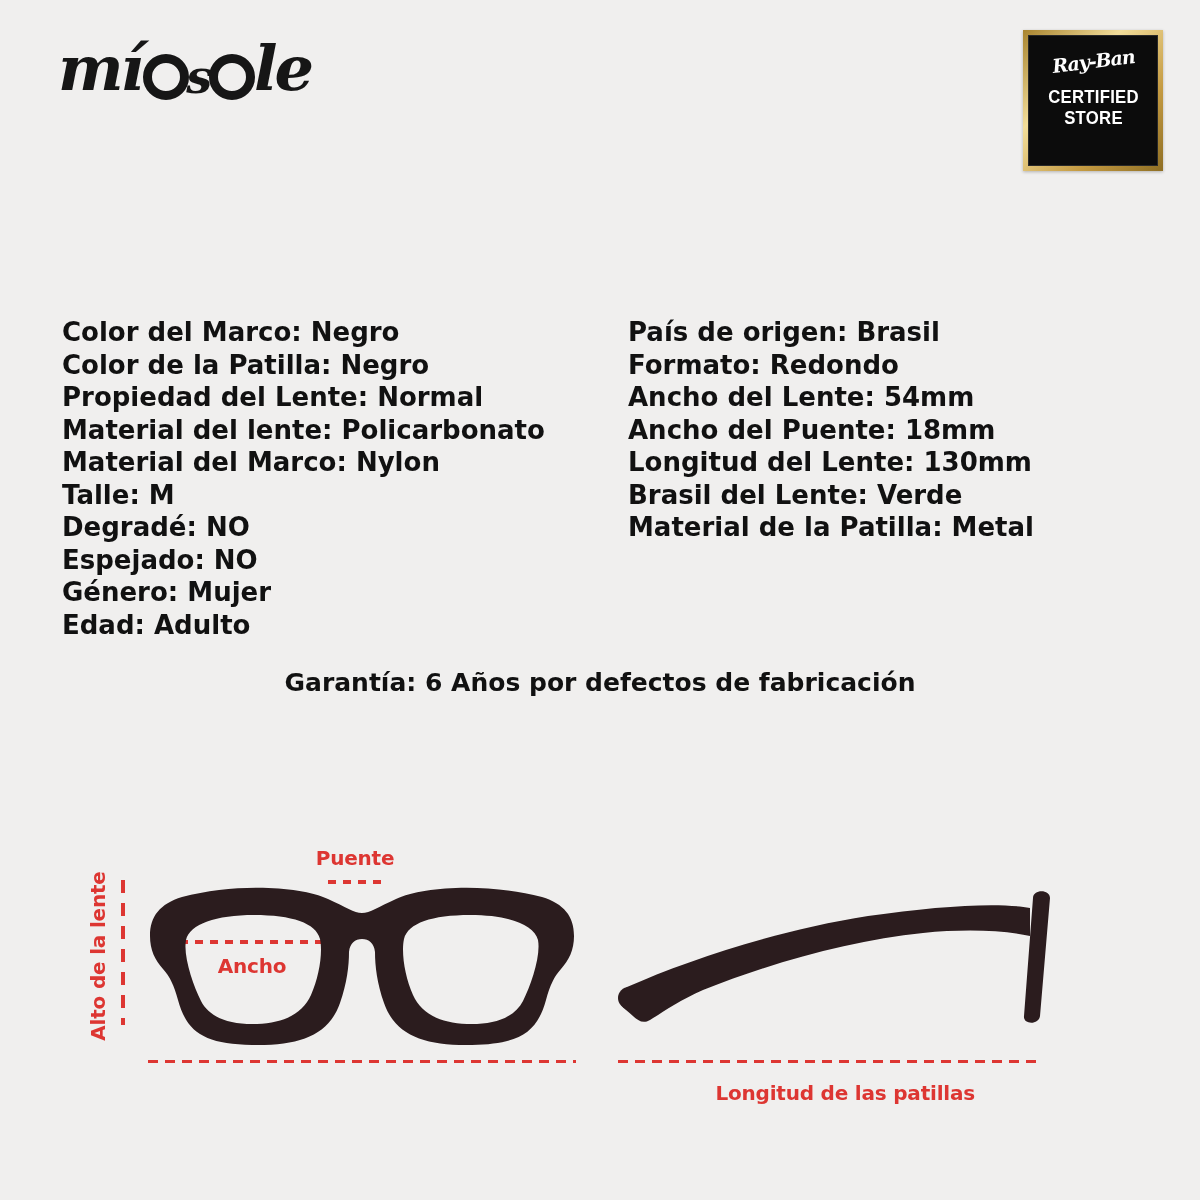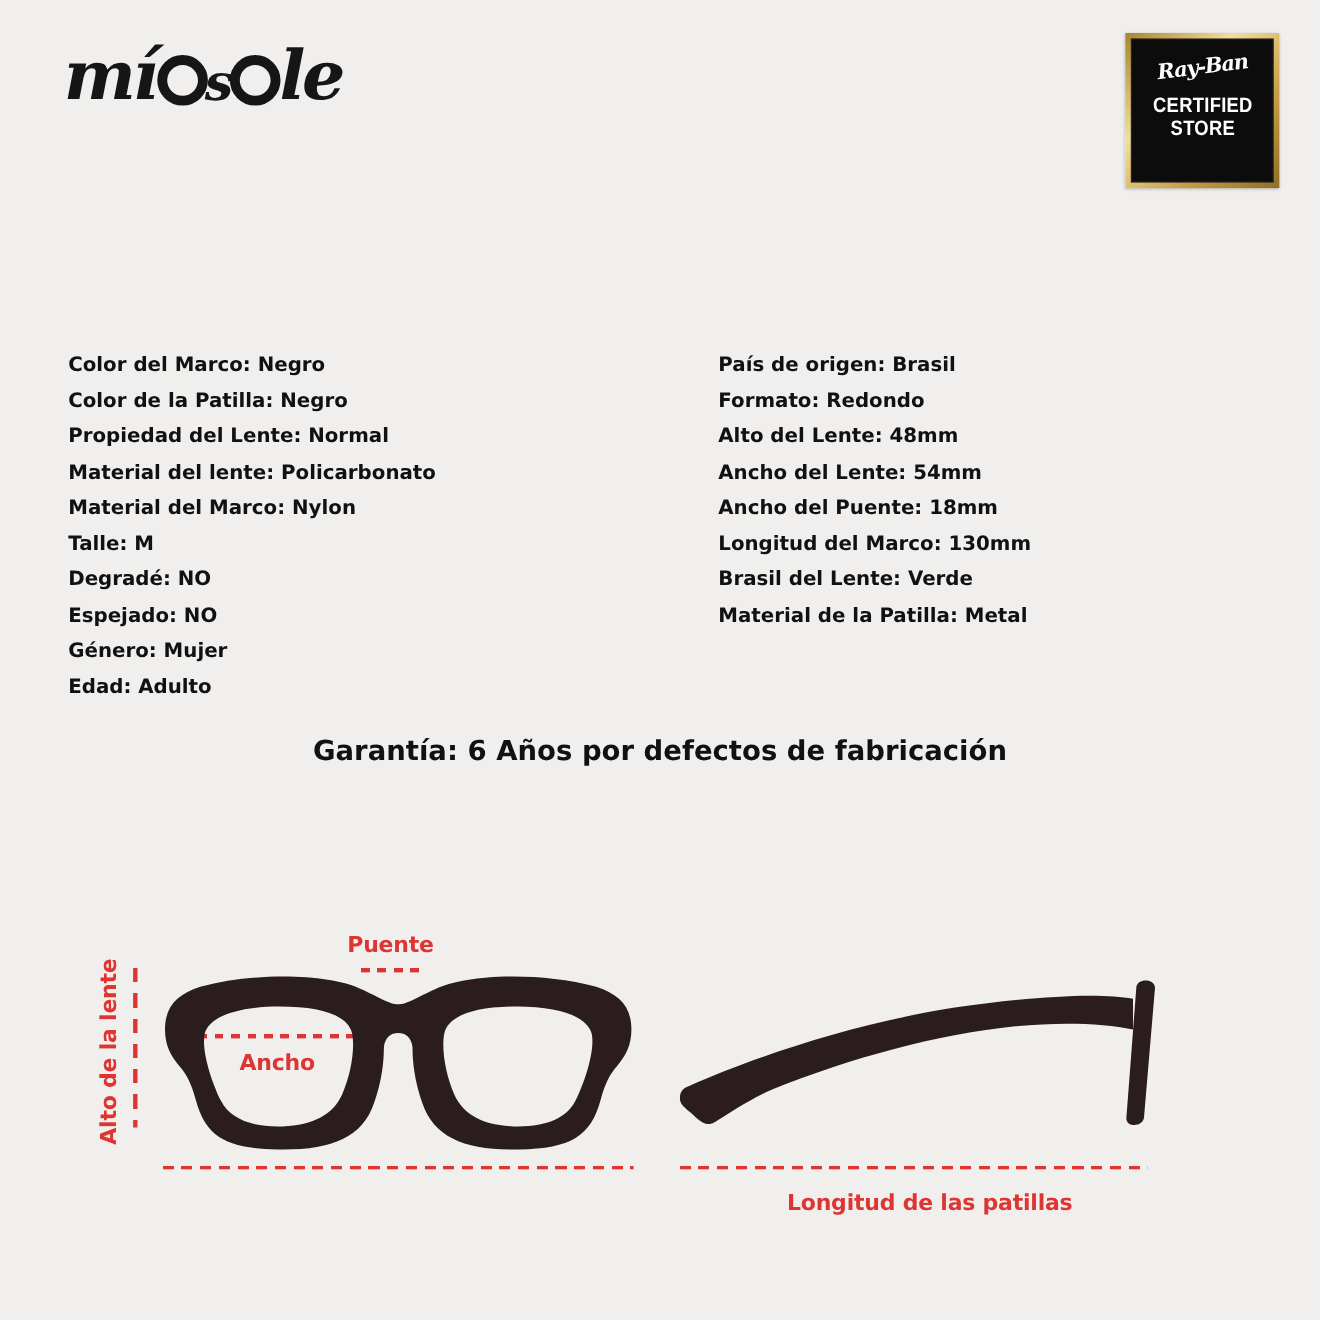--- a/index.html
+++ b/index.html
@@ -7,41 +7,41 @@
     --ink:#111111;
     --frame:#2b1c1e;
     --bg:#f0efee;
   }
   *{margin:0;padding:0;box-sizing:border-box;}
   html,body{width:1200px;height:1200px;}
   body{background:var(--bg);font-family:"DejaVu Sans",sans-serif;position:relative;overflow:hidden;}
   .page{position:absolute;inset:0;width:1200px;height:1200px;background:var(--bg);}
 
   
-  .logo{position:absolute;left:58px;top:38px;display:flex;align-items:flex-start;color:#161616;}
+  .logo{position:absolute;left:58px;top:38px;display:flex;align-items:flex-end;color:#161616;}
   .logo-text{font-family:"DejaVu Serif",serif;font-style:italic;font-weight:bold;font-size:62px;letter-spacing:-3px;line-height:1;}
   .logo-lens{width:46px;height:46px;border:9px solid #161616;border-radius:50%;margin:12px -1px 0 2px;}
   .logo-s{font-size:46px;margin:14px -2px 0 -2px;}
 
   
   .badge{position:absolute;left:1023px;top:30px;width:140px;height:141px;
     background:linear-gradient(135deg,#a8842f,#f2dd9a 35%,#c59b42 70%,#8f6f24);
     padding:5px;box-shadow:0 1px 3px rgba(0,0,0,.25);}
   .badge-inner{width:100%;height:100%;background:#0c0c0c;color:#ffffff;
     display:flex;flex-direction:column;align-items:center;
     box-shadow:inset 0 0 0 1px rgba(255,255,255,.12);}
   .badge-brand{font-family:"DejaVu Serif",serif;font-style:italic;font-weight:bold;
     font-size:19px;margin-top:15px;transform:rotate(-7deg);letter-spacing:-1px;}
   .badge-cert{margin-top:14px;text-align:center;font-family:"Liberation Sans",sans-serif;
     font-weight:bold;font-size:19px;line-height:21px;letter-spacing:.3px;transform:scaleX(.88);}
 
   
-  .specs{position:absolute;top:316px;color:var(--ink);font-weight:bold;font-size:18px;line-height:32.5px;white-space:nowrap;}
+  .specs{position:absolute;top:316px;color:var(--ink);font-weight:bold;font-size:26px;line-height:32.5px;white-space:nowrap;}
   .specs-left{left:62px;}
-  .specs-right{left:628px;margin-left:25px;}
+  .specs-right{left:628px;}
 
   .warranty{position:absolute;left:0;top:668px;width:1200px;text-align:center;
     color:var(--ink);font-weight:bold;font-size:25px;}
 
   
   .red-label{position:absolute;color:var(--red);font-weight:bold;font-size:20px;
     letter-spacing:-.2px;text-align:center;}
   .dash-h{position:absolute;height:3px;
     background:repeating-linear-gradient(90deg,var(--red) 0 10px,transparent 10px 17px);}
   .dash-h-thick{position:absolute;height:4px;
@@ -83,24 +83,23 @@
     <div>Talle: M</div>
     <div>Degradé: NO</div>
     <div>Espejado: NO</div>
     <div>Género: Mujer</div>
     <div>Edad: Adulto</div>
   </div>
 
   <div class="specs specs-right">
     <div>País de origen: Brasil</div>
     <div>Formato: Redondo</div>
-    <div>Alto del Lente: 48mm</div>
     <div>Ancho del Lente: 54mm</div>
     <div>Ancho del Puente: 18mm</div>
-    <div>Longitud del Marco: 130mm</div>
+    <div>Longitud del Lente: 130mm</div>
     <div>Brasil del Lente: Verde</div>
     <div>Material de la Patilla: Metal</div>
   </div>
 
   <div class="warranty">Garantía: 6 Años por defectos de fabricación</div>
 
   <div class="red-label" style="left:290px;top:846px;width:130px;">Puente</div>
   <div class="dash-h-thick" style="left:328px;top:880px;width:58px;"></div>
 
   <div class="red-label rot" style="left:12px;top:944px;width:172px;">Alto de la lente</div>

